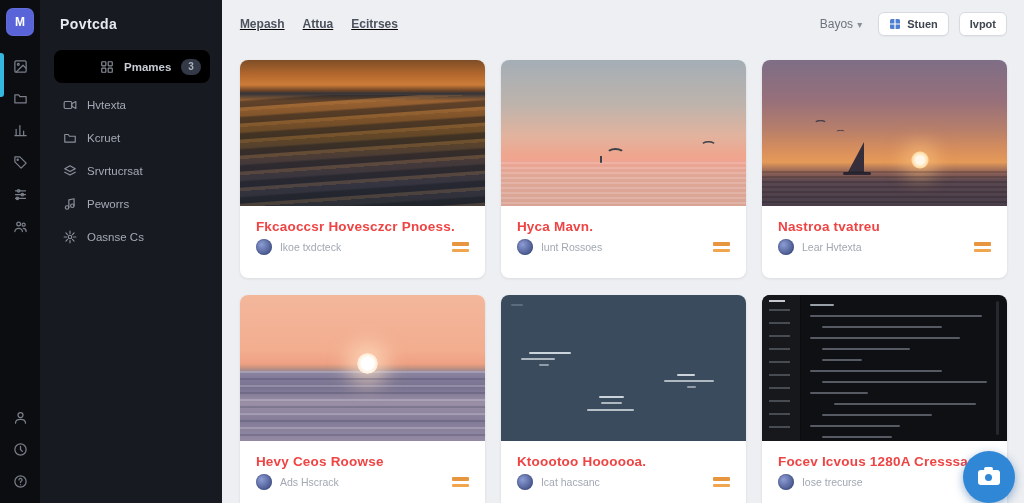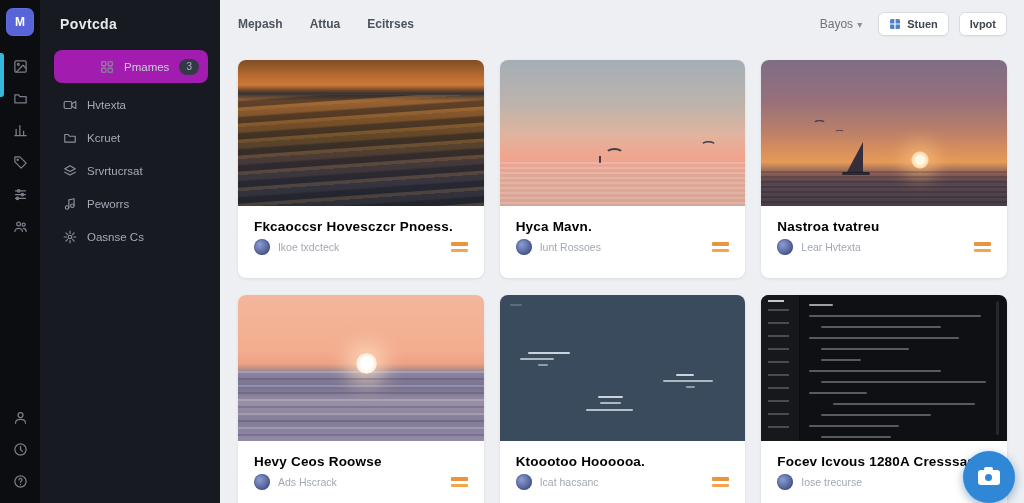--- a/index.html
+++ b/index.html
@@ -11,41 +11,41 @@
   .rail-btn{width:40px;height:32px;display:flex;align-items:center;justify-content:center;background:none;border:0;padding:0;cursor:pointer;}
   .rail-btn svg{width:15px;height:15px;fill:none;stroke:#797e89;stroke-width:2;stroke-linecap:round;stroke-linejoin:round;}
   .active-bar{position:absolute;left:0;top:53px;width:4px;height:44px;background:#35b8e0;border-radius:0 3px 3px 0;}
   .rail-spacer{flex:1;}
   .rail-bottom{display:flex;flex-direction:column;align-items:center;padding-bottom:6px;}
 
   
   .sidebar{flex:0 0 170px;background:#171a21;box-sizing:border-box;padding:14px 12px 0 14px;z-index:2;}
   .sb-title{color:#e6e9ee;font-size:14px;font-weight:bold;letter-spacing:.4px;margin:2px 0 18px 6px;}
   .sb-item{display:flex;align-items:center;gap:10px;height:33px;padding:0 9px;border-radius:8px;color:#a4aab5;font-size:11.5px;cursor:pointer;}
-  .sb-item.active{background:#a21caf;color:#c9cdd6;margin-bottom:5px;font-weight:400;padding-left:46px;}
+  .sb-item.active{background:#000000;color:#c9cdd6;margin-bottom:5px;font-weight:700;padding-left:46px;}
   .sb-item svg{width:14px;height:14px;fill:none;stroke:#8a8f9a;stroke-width:2;stroke-linecap:round;stroke-linejoin:round;flex:0 0 14px;}
   .sb-badge{margin-left:auto;background:#333946;color:#abb1bc;font-size:10px;line-height:1;padding:3px 7px;border-radius:9px;}
 
   
   .main{flex:1;position:relative;box-sizing:border-box;padding:0 17px 0 18px;}
   .topbar{height:48px;display:flex;align-items:center;}
-  .tabs{display:flex;gap:27px;}
+  .tabs{display:flex;gap:18px;text-decoration:underline;}
   .tab{font-size:12px;font-weight:600;color:#4c535e;background:none;border:0;padding:0;cursor:pointer;font-family:inherit;}
   .top-right{margin-left:auto;display:flex;gap:10px;}
   .filter{font-size:12px;color:#6d737d;display:flex;align-items:center;gap:4px;background:none;border:0;cursor:pointer;font-family:inherit;}
   .chev{font-size:10px;color:#8a909a;}
   .btn{display:flex;align-items:center;gap:6px;background:#fff;border:1px solid #d7dbe1;border-radius:6px;padding:5px 10px;font-size:11px;font-weight:600;color:#3f4650;cursor:pointer;font-family:inherit;box-shadow:0 1px 1px rgba(20,25,35,.04);}
   .btn svg{width:12px;height:12px;}
 
   
   .grid{display:grid;grid-template-columns:repeat(3,1fr);gap:17px 16px;margin-top:12px;}
   .card{background:#fff;border-radius:8px;overflow:hidden;height:218px;box-shadow:0 1px 3px rgba(20,25,35,.09);cursor:pointer;}
   .card-img{height:146px;position:relative;overflow:hidden;}
   .card-body{padding:13px 16px 0;}
-  .card-title{margin:0;font-size:13.5px;font-weight:bold;color:#000000;letter-spacing:.2px;white-space:nowrap;overflow:hidden;}
+  .card-title{margin:0;font-size:13.5px;font-weight:bold;color:#ef4444;letter-spacing:.2px;white-space:nowrap;overflow:hidden;}
   .card-meta{display:flex;align-items:center;gap:8px;margin-top:5px;}
   .avatar{width:16px;height:16px;border-radius:50%;background:radial-gradient(circle at 35% 35%,#8c9cd4,#49598f 72%);flex:0 0 16px;box-shadow:0 0 0 1px rgba(40,55,100,.25) inset;}
   .card-sub{font-size:10.5px;color:#a2a8b2;flex:1;white-space:nowrap;overflow:hidden;}
   .bars{display:flex;flex-direction:column;gap:3px;background:none;border:0;padding:0;cursor:pointer;}
   .bars i{width:17px;height:3.5px;background:#e8953f;border-radius:1px;display:block;}
   .bars i:last-child{background:#f0a54e;}
 
   
   .img0{background:linear-gradient(180deg,#7e4e26 0%,#b4682e 10%,#cc7c38 17%,#6b4426 21%,#33343a 23%,#9a6232 28%,#7d5229 40%,#5e4527 54%,#45393a 70%,#343440 86%,#2d2f36 100%);}
   .img0::before{content:"";position:absolute;left:0;right:0;top:24%;bottom:0;background:repeating-linear-gradient(176deg,rgba(18,22,30,0) 0 5px,rgba(18,22,30,.42) 7px 12px,rgba(200,140,70,.18) 13px 16px);}

